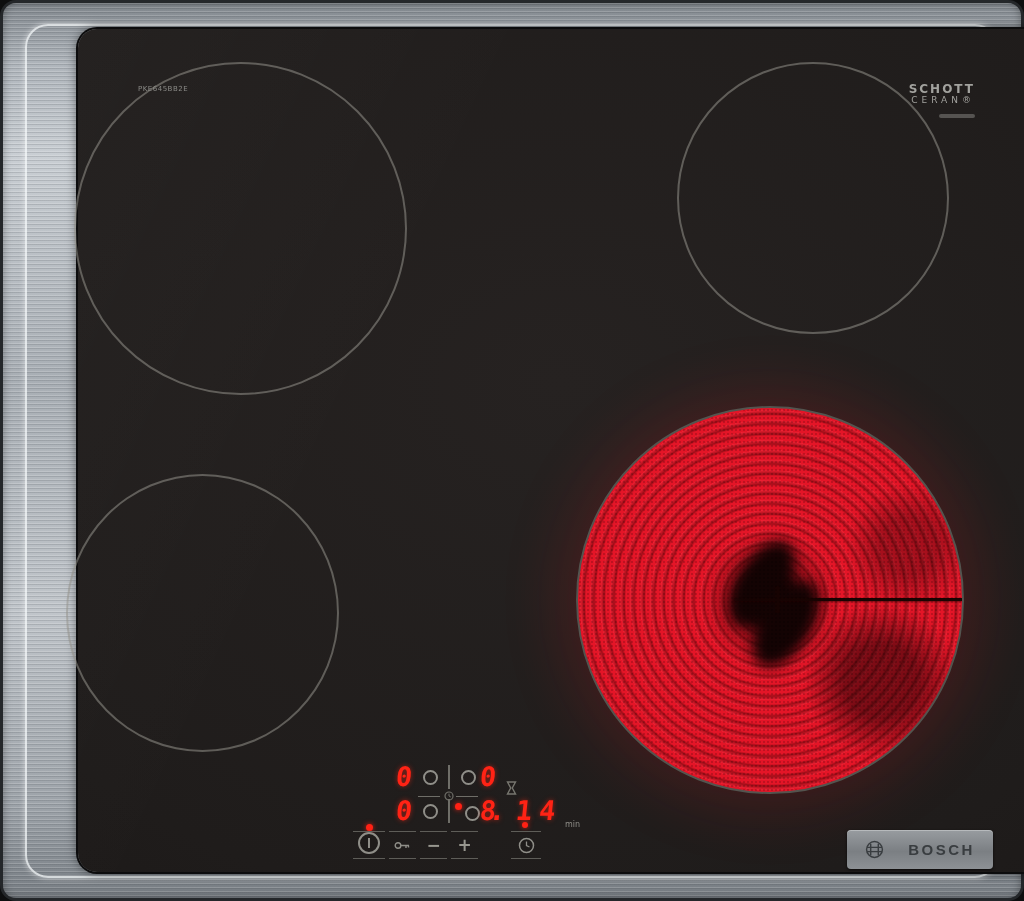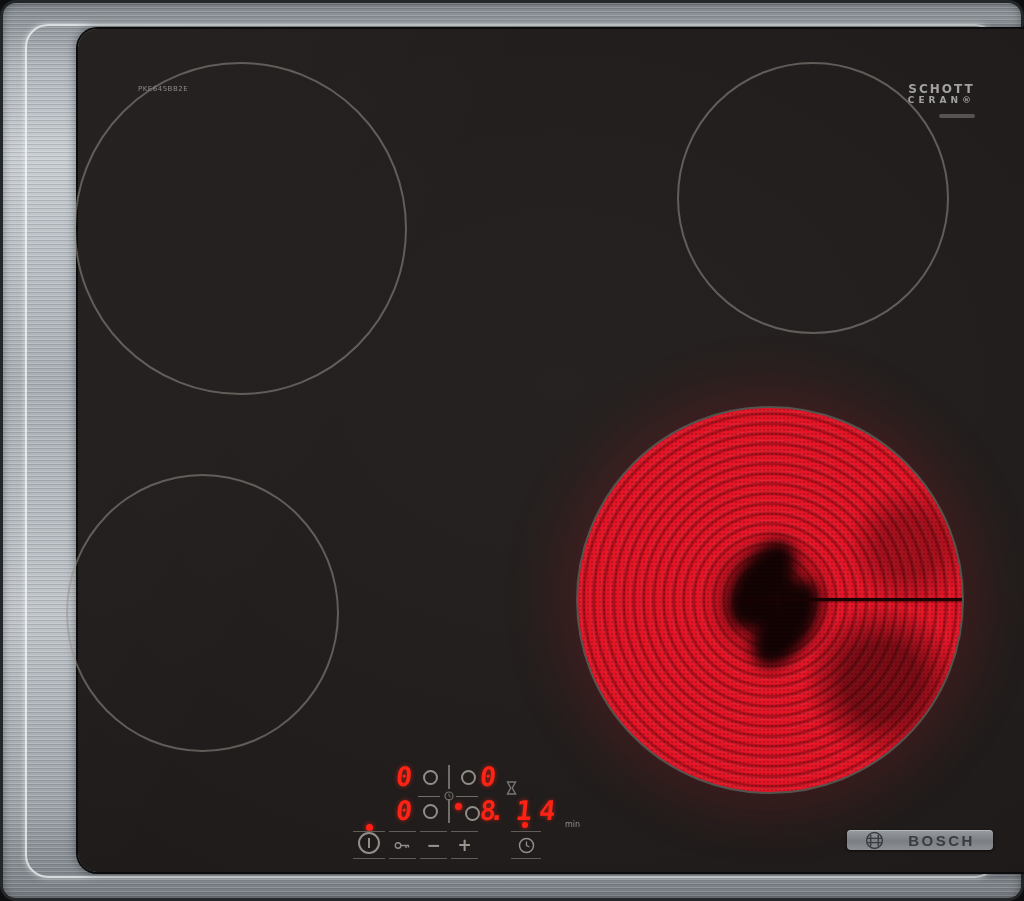--- a/index.html
+++ b/index.html
@@ -46,21 +46,21 @@
     background:linear-gradient(90deg, rgba(23,3,2,.35), #170302 18%, #1c0503 100%);box-shadow:0 1px 2px rgba(40,0,0,.5);}
   .rod-tip{position:absolute;left:calc(50% + 5px);top:calc(50% - 14px);width:5px;height:27px;
     background:#170302;border-radius:2px;filter:blur(.6px);}
   .halftone{position:absolute;inset:0;border-radius:50%;opacity:.5;
     background-image:radial-gradient(rgba(0,0,0,.32) 1px, transparent 1.5px);background-size:4px 4px;}
 
   
   .model-text{position:absolute;left:60px;top:56px;font-size:7px;letter-spacing:.5px;color:#8b8b87;}
   .ceran{position:absolute;right:66px;top:54px;text-align:right;color:#a2a29e;line-height:1.1;}
   .ceran .l1{font-size:12px;font-weight:bold;letter-spacing:2px;text-align:center;}
-  .ceran .l2{font-size:9px;font-weight:bold;letter-spacing:4px;}
+  .ceran .l2{font-size:9px;font-weight:normal;letter-spacing:4px;}
   .ceran-code{position:absolute;right:66px;top:85px;width:36px;height:4px;border-radius:2px;
     background:rgba(150,150,146,.45);filter:blur(.7px);}
 
   
   .disp{position:absolute;left:396px;top:762px;width:168px;height:66px;}
   .seg{position:absolute;font-family:"DejaVu Sans Mono","Liberation Mono",monospace;font-weight:bold;
     font-size:27px;line-height:26px;color:#ff2315;transform:skewX(-6deg);
     text-shadow:0 0 5px rgba(255,40,22,.55);}
   .seg.dot-tight{letter-spacing:-7px;}
   .selring{position:absolute;width:15px;height:15px;border:2px solid #8f8e88;border-radius:50%;box-sizing:border-box;}
@@ -78,21 +78,21 @@
   .key-minus,.key-plus{width:27px;font-size:17px;font-weight:bold;line-height:1;}
   .power-circle{width:22px;height:22px;border:2px solid #8f8e88;border-radius:50%;box-sizing:border-box;
     background:#1e1b1a;margin-top:-5px;display:flex;align-items:center;justify-content:center;}
   .power-bar{width:2px;height:10px;background:#8f8e88;}
   .key-timer{position:absolute;left:511px;top:831px;width:30px;}
   .led-power{left:366px;top:824px;width:7px;height:7px;}
   .led-timer{left:522px;top:822px;width:6px;height:6px;}
   .min-label{position:absolute;left:532px;top:820px;font-size:8px;color:#8f8e88;padding-left:33px;}
 
   
-  .plate{position:absolute;left:847px;top:830px;width:146px;height:20px;border-radius:4px;
+  .plate{position:absolute;left:847px;top:830px;width:146px;height:39px;border-radius:4px;
     background:linear-gradient(180deg,#989ca0 0%,#7b7f83 55%,#8d9195 100%);
     box-shadow:0 1px 3px rgba(0,0,0,.65), inset 0 1px 0 rgba(255,255,255,.3);
     display:flex;align-items:center;justify-content:center;gap:24px;color:#393d40;}
   .plate .brand{font-size:15px;font-weight:bold;letter-spacing:2.5px;font-family:"Liberation Sans","DejaVu Sans",sans-serif;}
 </style>
 </head>
 <body>
 
 <div id="stage">
 

